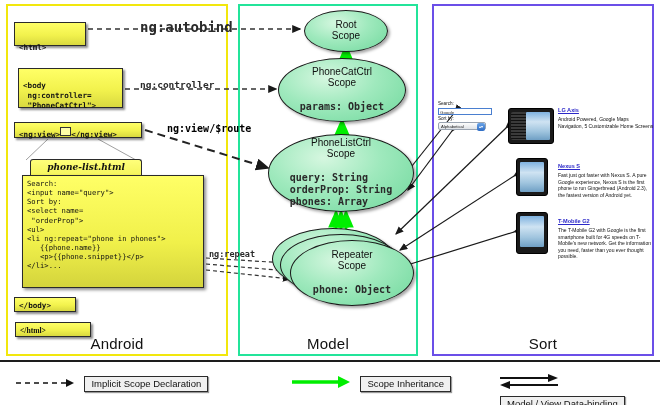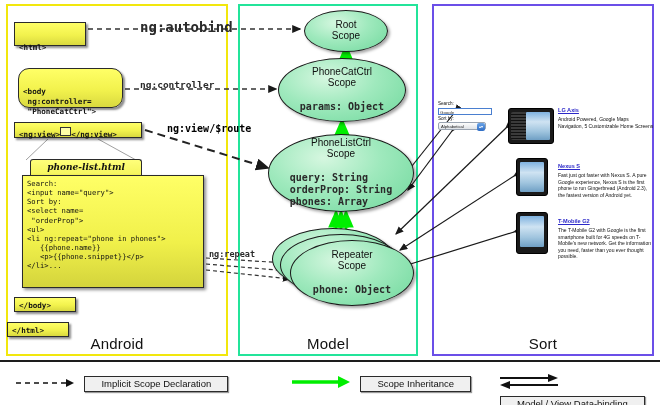--- a/index.html
+++ b/index.html
@@ -12,24 +12,24 @@
   .col-model{left:238px;top:4px;width:180px;height:352px;border:2px solid #23e49a;}
   .col-view{left:432px;top:4px;width:222px;height:352px;border:2px solid #6b4fe8;}
   .col-label{position:absolute;bottom:2px;width:100%;text-align:center;font-size:15px;color:#111;letter-spacing:.2px;}
 
   
   .ybox{position:absolute;background:linear-gradient(180deg,#ffff66 0%,#f2f24d 55%,#d9d93f 100%);
         border:1.5px solid #2b2b2b;box-sizing:border-box;
         font-family:"DejaVu Sans Mono",monospace;font-weight:bold;font-size:7.6px;color:#111;
         box-shadow:2px 2px 2px rgba(0,0,0,.45);line-height:1.32;padding:2px 4px;white-space:pre;}
   #box-html{left:14px;top:22px;width:72px;height:15px;padding-top:20px;}
-  #box-body{left:18px;top:68px;width:105px;height:40px;padding-top:18px;border-radius:11px;}
+  #box-body{left:18px;top:68px;width:105px;height:40px;padding-top:12px;}
   #box-ngview{left:14px;top:122px;width:128px;height:16px;padding-top:4px;}
   #box-bodyclose{left:14px;top:297px;width:62px;height:15px;padding-top:3px;}
-  #box-htmlclose{left:7px;top:322px;width:62px;height:15px;padding-top:3px;}
+  #box-htmlclose{left:15px;top:322px;width:76px;height:15px;padding-top:3px;font-family:Liberation Serif, serif;}
 
   .ngview-slot{display:inline-block;width:9px;height:7px;border:1.2px solid #333;background:#ffffa8;vertical-align:1px;}
 
   
   #partial{position:absolute;left:22px;top:159px;width:182px;height:130px;}
   #partial .tab{position:absolute;left:8px;top:0;width:112px;height:17px;
         background:linear-gradient(180deg,#ffff7a,#f4f45a);border:1.5px solid #2b2b2b;border-bottom:none;
         border-radius:3px 3px 0 0;box-sizing:border-box;
         font-family:"DejaVu Serif",serif;font-style:italic;font-weight:bold;font-size:9px;color:#111;
         text-align:center;line-height:15px;}
@@ -88,21 +88,21 @@
   #lbl-controller{left:140px;top:79px;font-size:9.5px;}
   #lbl-route{left:167px;top:123px;font-size:10px;color:#000;}
   #lbl-repeat{left:209px;top:249px;font-size:8.5px;}
 
   svg.overlay{position:absolute;left:0;top:0;width:660px;height:405px;pointer-events:none;}
 
   
   #legend{position:absolute;left:0;top:360px;width:660px;height:45px;background:#fff;border-top:2px solid #1d1d1d;}
   .lg-item{position:absolute;top:11px;}
   .lg-box{display:inline-block;border:1.5px solid #2b2b2b;background:#f0f0f0;box-shadow:1px 1px 1px rgba(0,0,0,.4);
-        font-size:9.5px;color:#111;padding:2px 16px;line-height:1.1;}
+        font-size:9.5px;color:#111;padding:2px 6px;line-height:1.1;}
   #lg1{left:16px;} #lg2{left:292px;} #lg3{left:500px;}
   .lg-art{display:inline-block;vertical-align:middle;margin-right:6px;}
 </style>
 </head>
 <body>
 
 <div id="stage">
 
   <div class="col col-template">
     <div class="col-label">Android</div>

